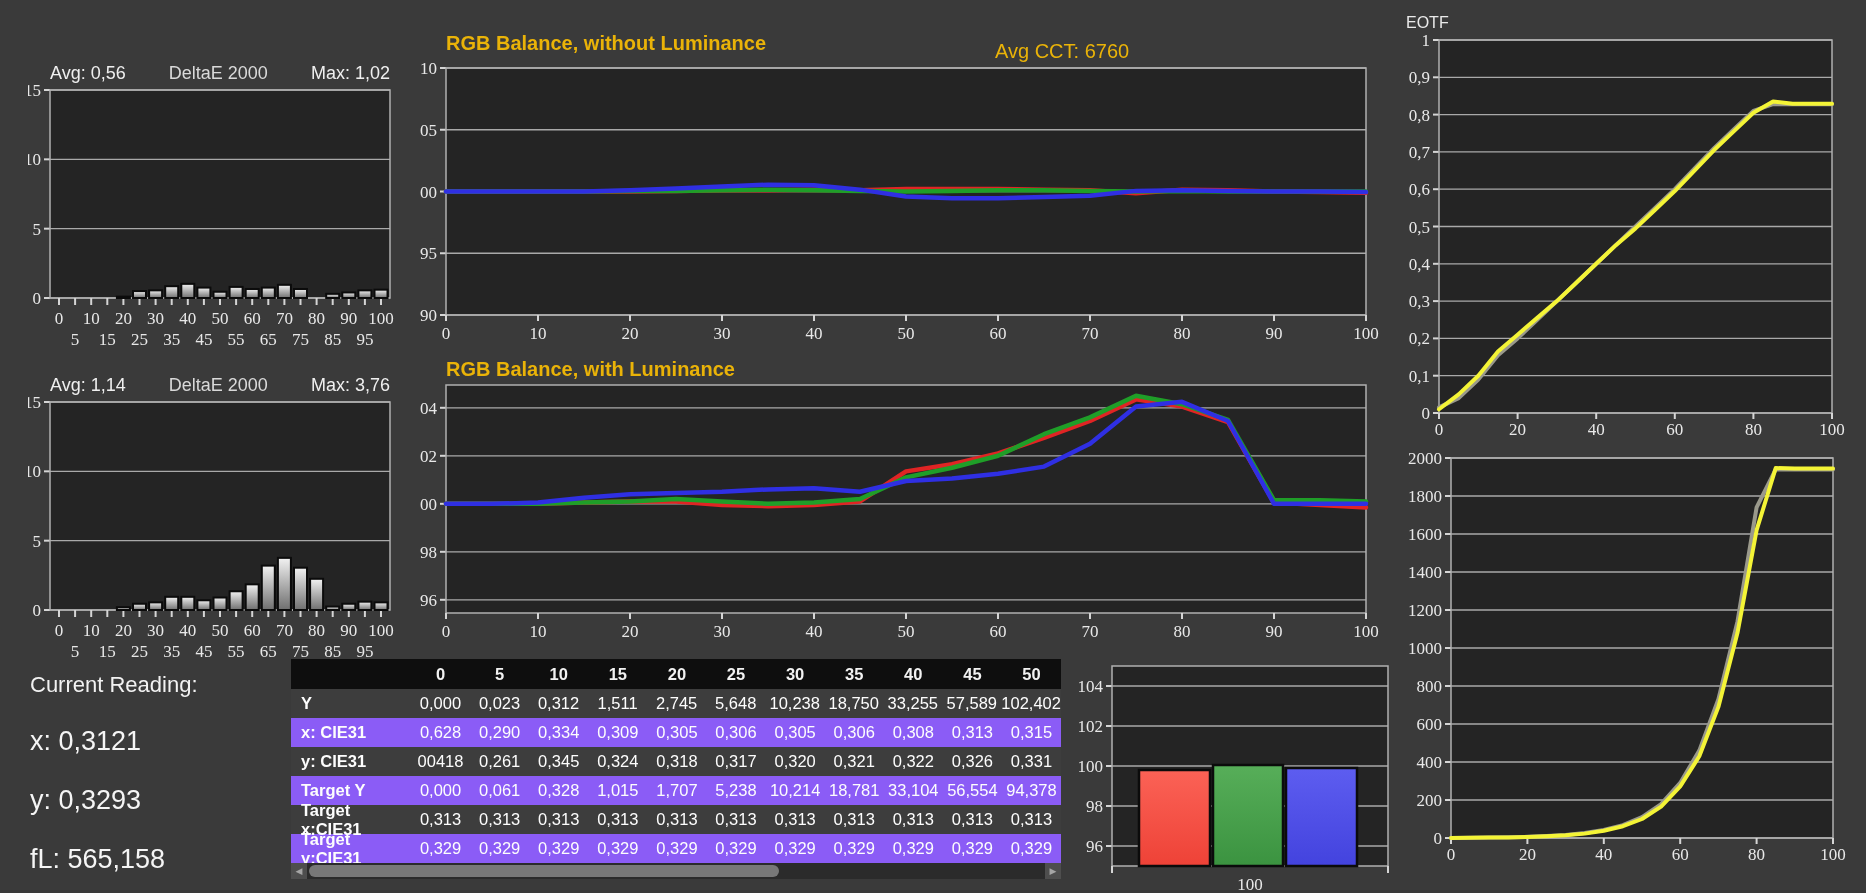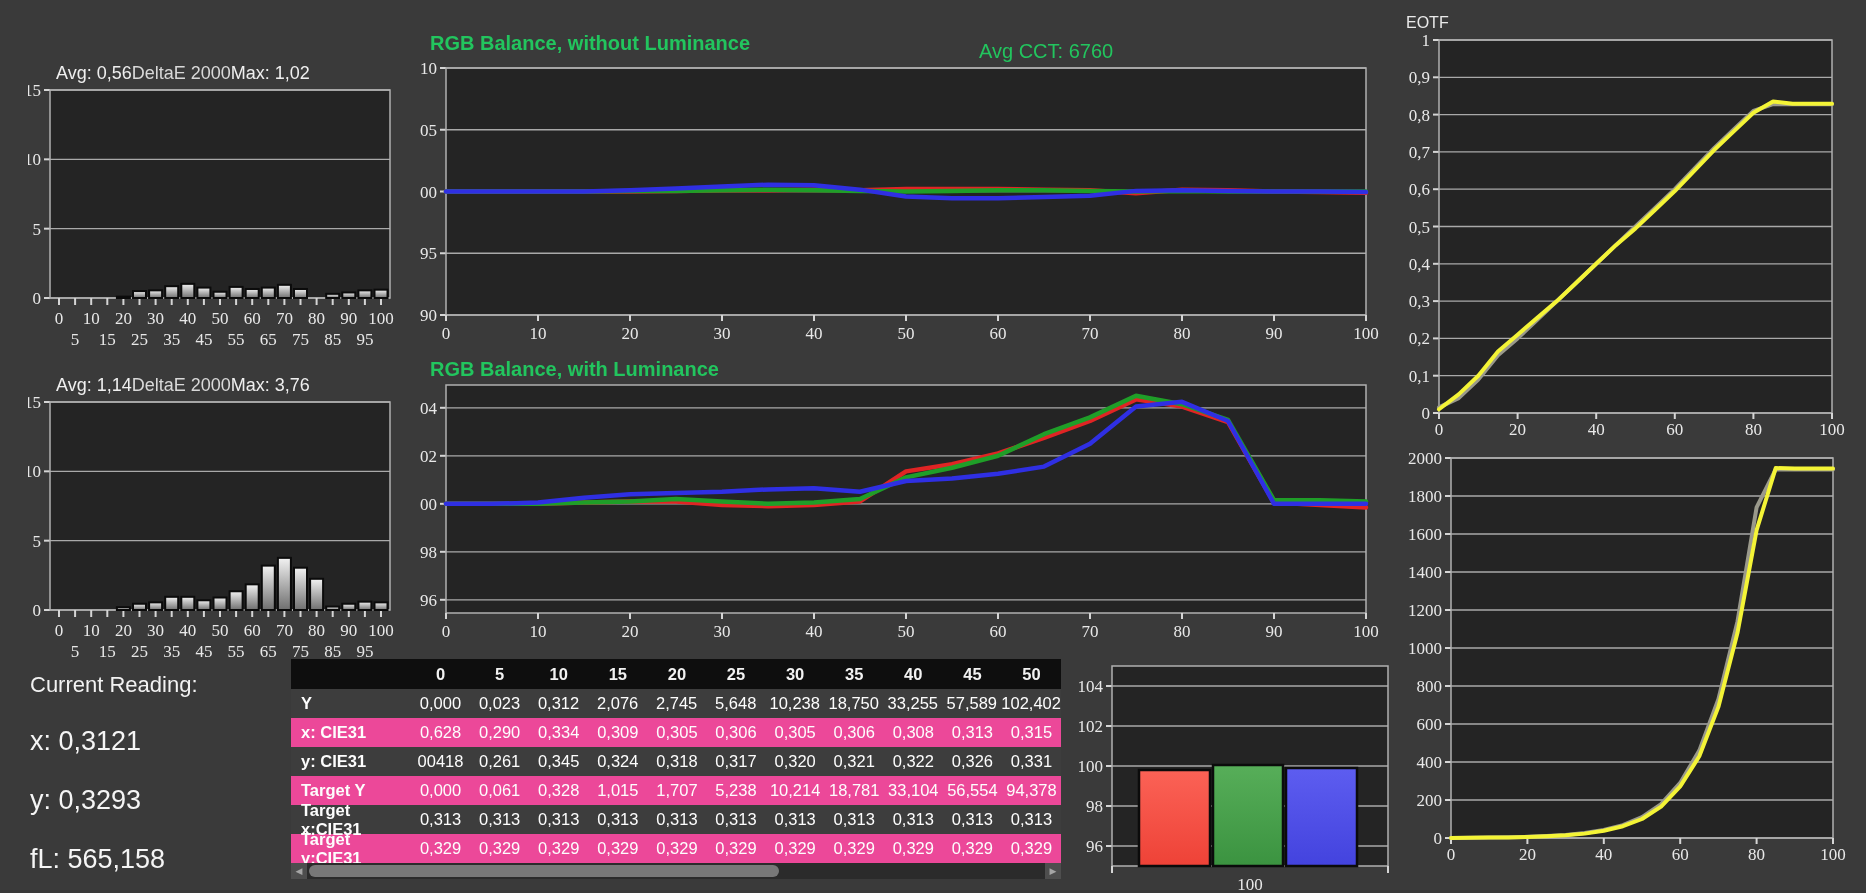--- a/index.html
+++ b/index.html
@@ -6,46 +6,46 @@
   html,body{background:#3a3a3a}
   .page{position:relative;width:1866px;height:893px;background:#3a3a3a;overflow:hidden;
         font-family:"Liberation Sans",sans-serif;color:#f0f0f0}
   .page-title{position:absolute;left:28px;top:4px;font-size:40px;font-weight:400;color:#f6eedc;letter-spacing:.5px}
   svg{display:block}
   svg text{fill:#e8e8e8;font-family:"Liberation Serif",serif;font-size:17px}
   
   .de-chart{position:absolute;width:390px}
   .de1{left:28px;top:66px}
   .de2{left:28px;top:378px}
-  .de-head{display:flex;justify-content:flex-start;align-items:flex-end;margin-left:28px;width:340px;height:18px;
+  .de-head{display:flex;justify-content:space-between;align-items:flex-end;margin-left:22px;width:340px;height:18px;
            font-size:18px;color:#efefef}
   .de-title{color:#d9d9d9}
   
   .rgb-chart{position:absolute;left:420px;width:960px}
   .rgbnl{top:32px}
   .rgbwl{top:358px}
-  .rgb-head{position:relative;margin-left:10px;height:30px;font-size:20px;font-weight:600;color:#22c55e}
+  .rgb-head{position:relative;margin-left:26px;height:30px;font-size:20px;font-weight:600;color:#eab308}
   .rgbwl .rgb-head{height:22px}
   .cct{position:absolute;left:549px;top:8px;font-weight:400}
   
   .side-chart{position:absolute;width:460px}
   .eotf-chart{left:1406px;top:12px}
   .lum-chart{left:1406px;top:452px}
   .side-title{font-size:16px;color:#e9e9e9;height:22px;padding-top:2px}
   .rgbbars-svg{position:absolute;left:1064px;top:654px}
   
   .reading{position:absolute;left:30px;top:672px;display:flex;flex-direction:column;gap:28px}
   .reading .rh{font-size:22px;color:#f2f2f2}
   .reading .rv{font-size:27px;color:#f5f5f5}
   
   .mtable{position:absolute;left:291px;top:659px;width:770px;font-size:16.5px;background:#2b2b2b}
   .thead{display:flex;background:#0e0e0e;height:30px;align-items:center;font-weight:600;color:#f2f2f2}
   .trow{display:flex;height:29px;align-items:center;color:#fdfdfd}
   .trow.dark{background:#3d3d3d}
-  .trow.light{background:#ec4899}
+  .trow.light{background:#8b5cf6}
   .cell-label{width:120px;padding-left:10px;font-weight:700;flex:none}
   .cell{flex:1;text-align:center}
   .scrollbar{position:relative;height:16px;background:#2b2b2b}
   .sb-btn{position:absolute;top:0;width:16px;height:16px;background:#4e4e4e;color:#a5a5a5;
           font-size:9px;line-height:16px;text-align:center;cursor:pointer}
   .sb-left{left:0}
   .sb-right{right:0}
   .sb-thumb{position:absolute;left:18px;top:2px;width:61%;height:12px;background:#787878;border-radius:6px;cursor:pointer}
 </style>
 </head>
@@ -498,21 +498,21 @@
         <div class="cell">40</div>
         <div class="cell">45</div>
         <div class="cell">50</div>
       </div>
     <div id="mtable-body">
         <div class="trow dark">
           <div class="cell-label">Y</div>
           <div class="cell">0,000</div>
           <div class="cell">0,023</div>
           <div class="cell">0,312</div>
-          <div class="cell">2,076</div>
+          <div class="cell">1,511</div>
           <div class="cell">2,745</div>
           <div class="cell">5,648</div>
           <div class="cell">10,238</div>
           <div class="cell">18,750</div>
           <div class="cell">33,255</div>
           <div class="cell">57,589</div>
           <div class="cell">102,402</div>
         </div>
         <div class="trow light">
           <div class="cell-label">x: CIE31</div>

